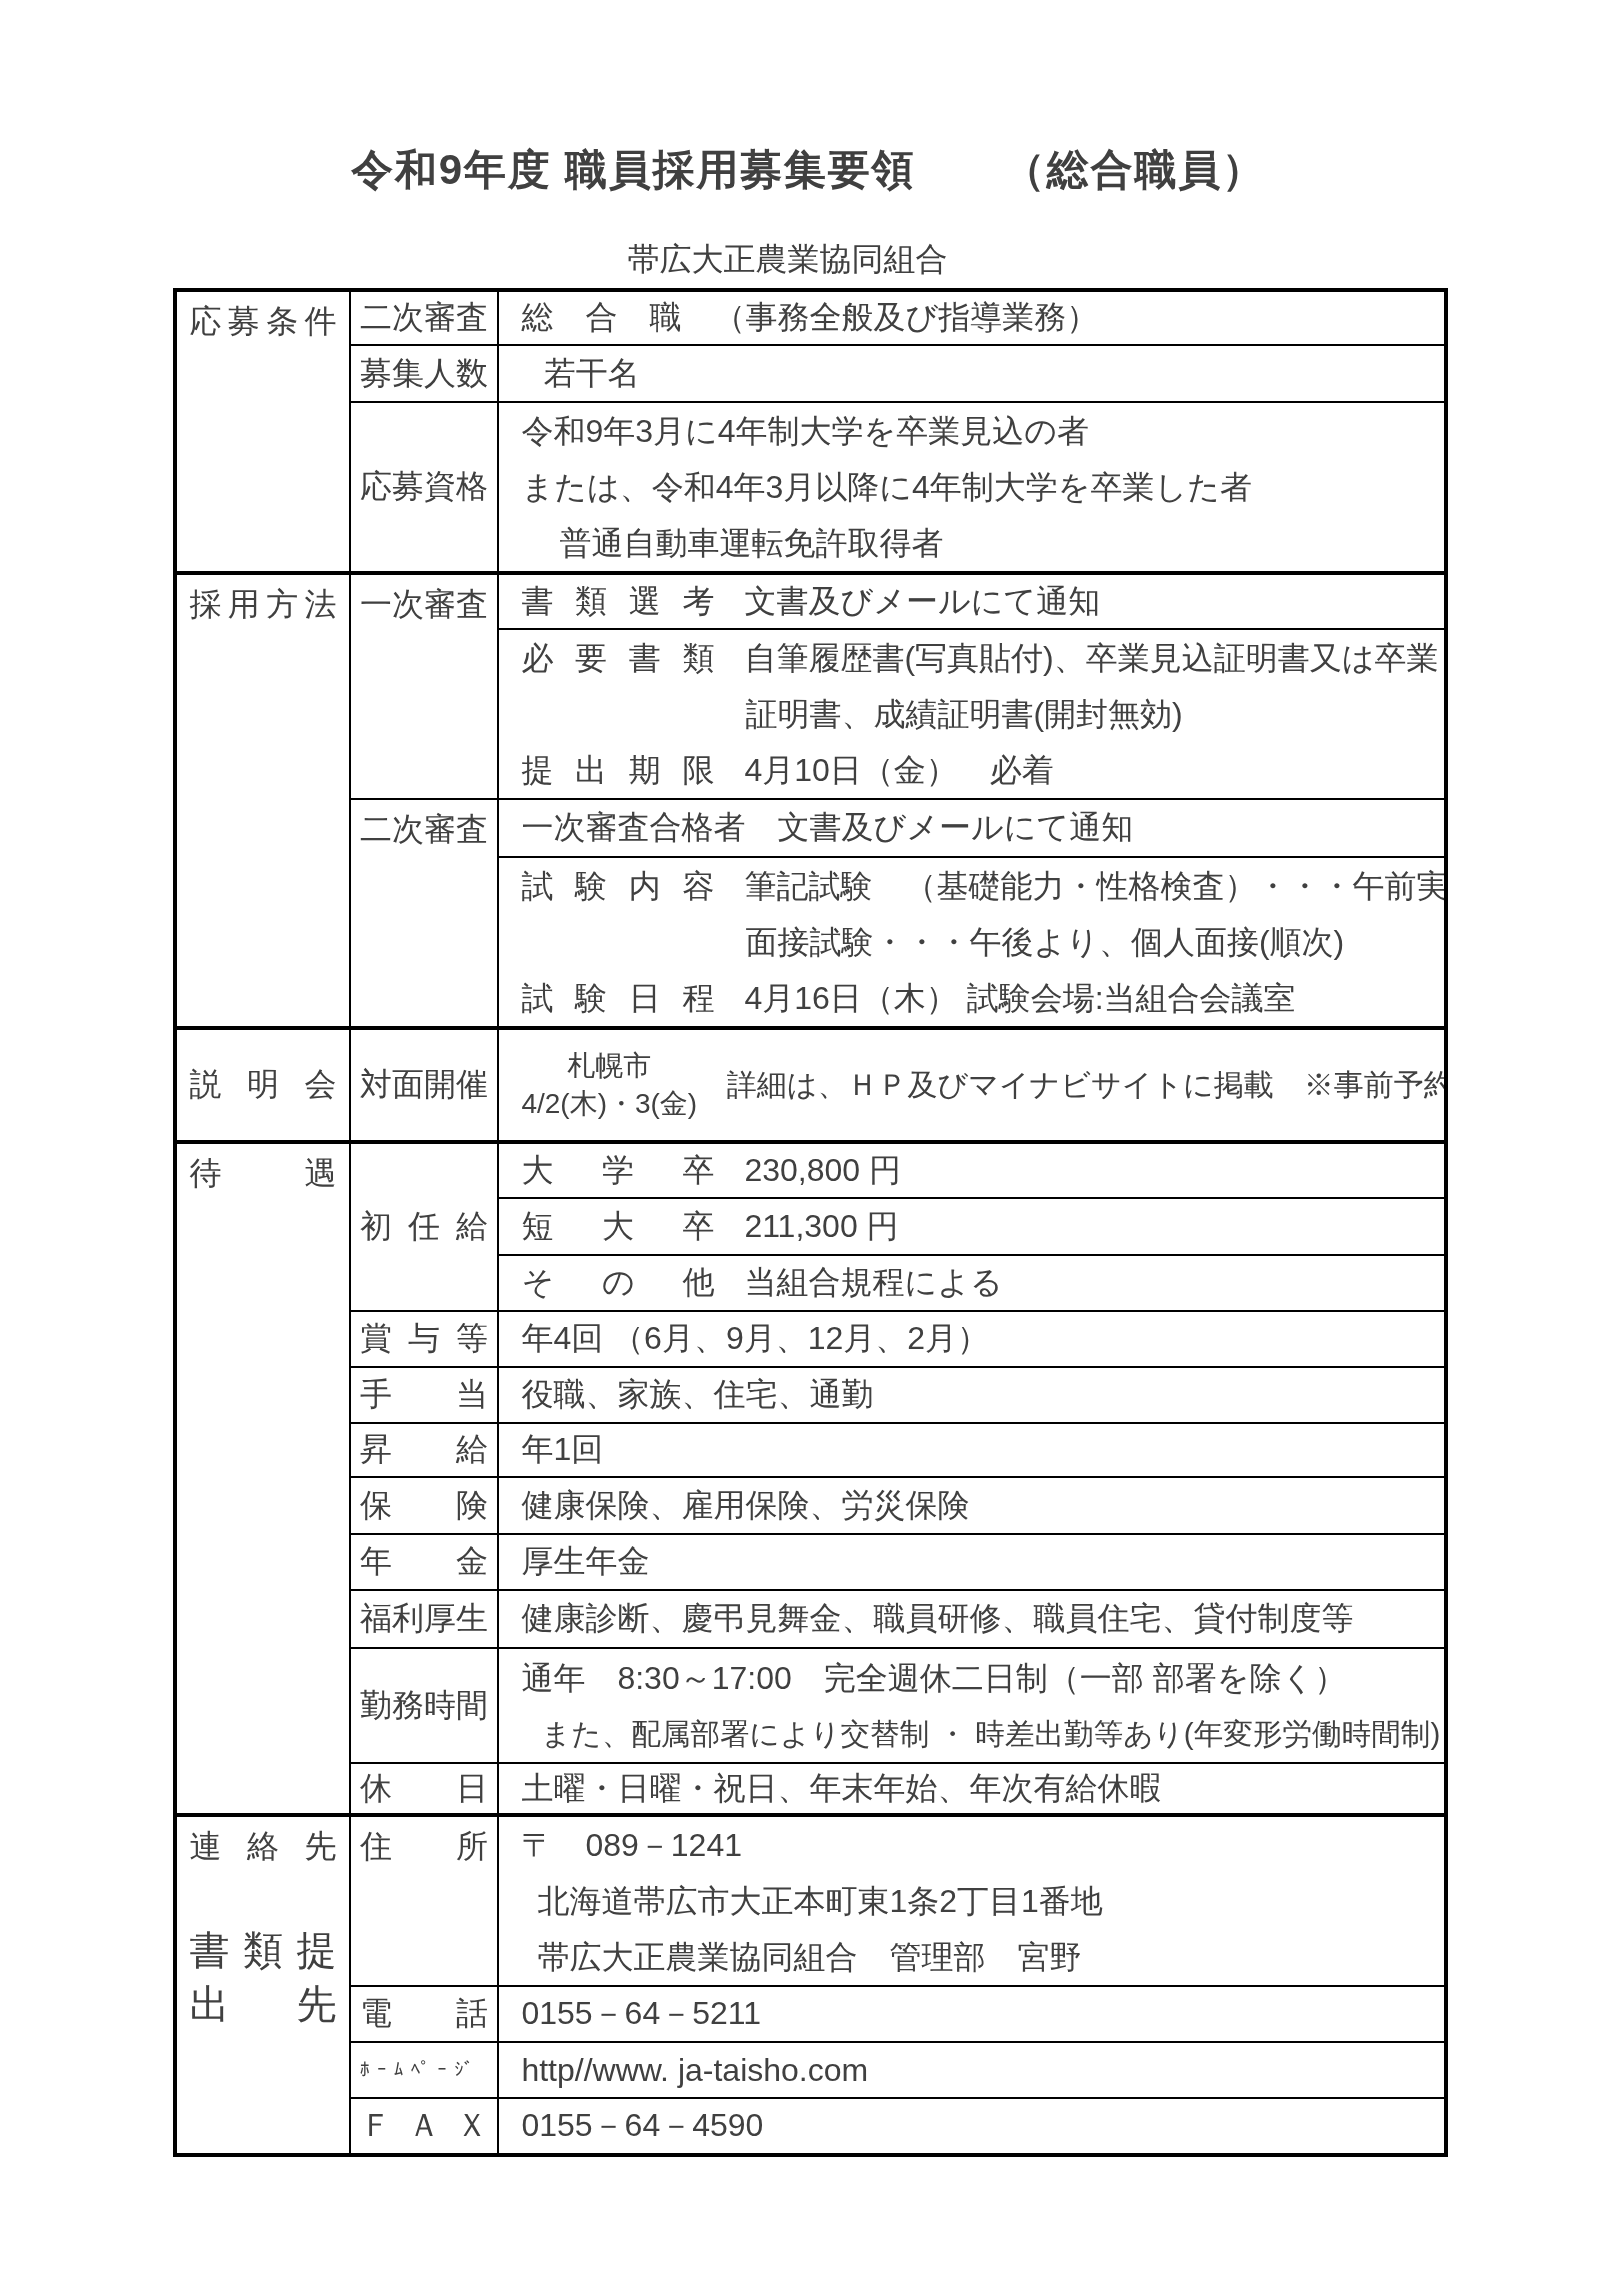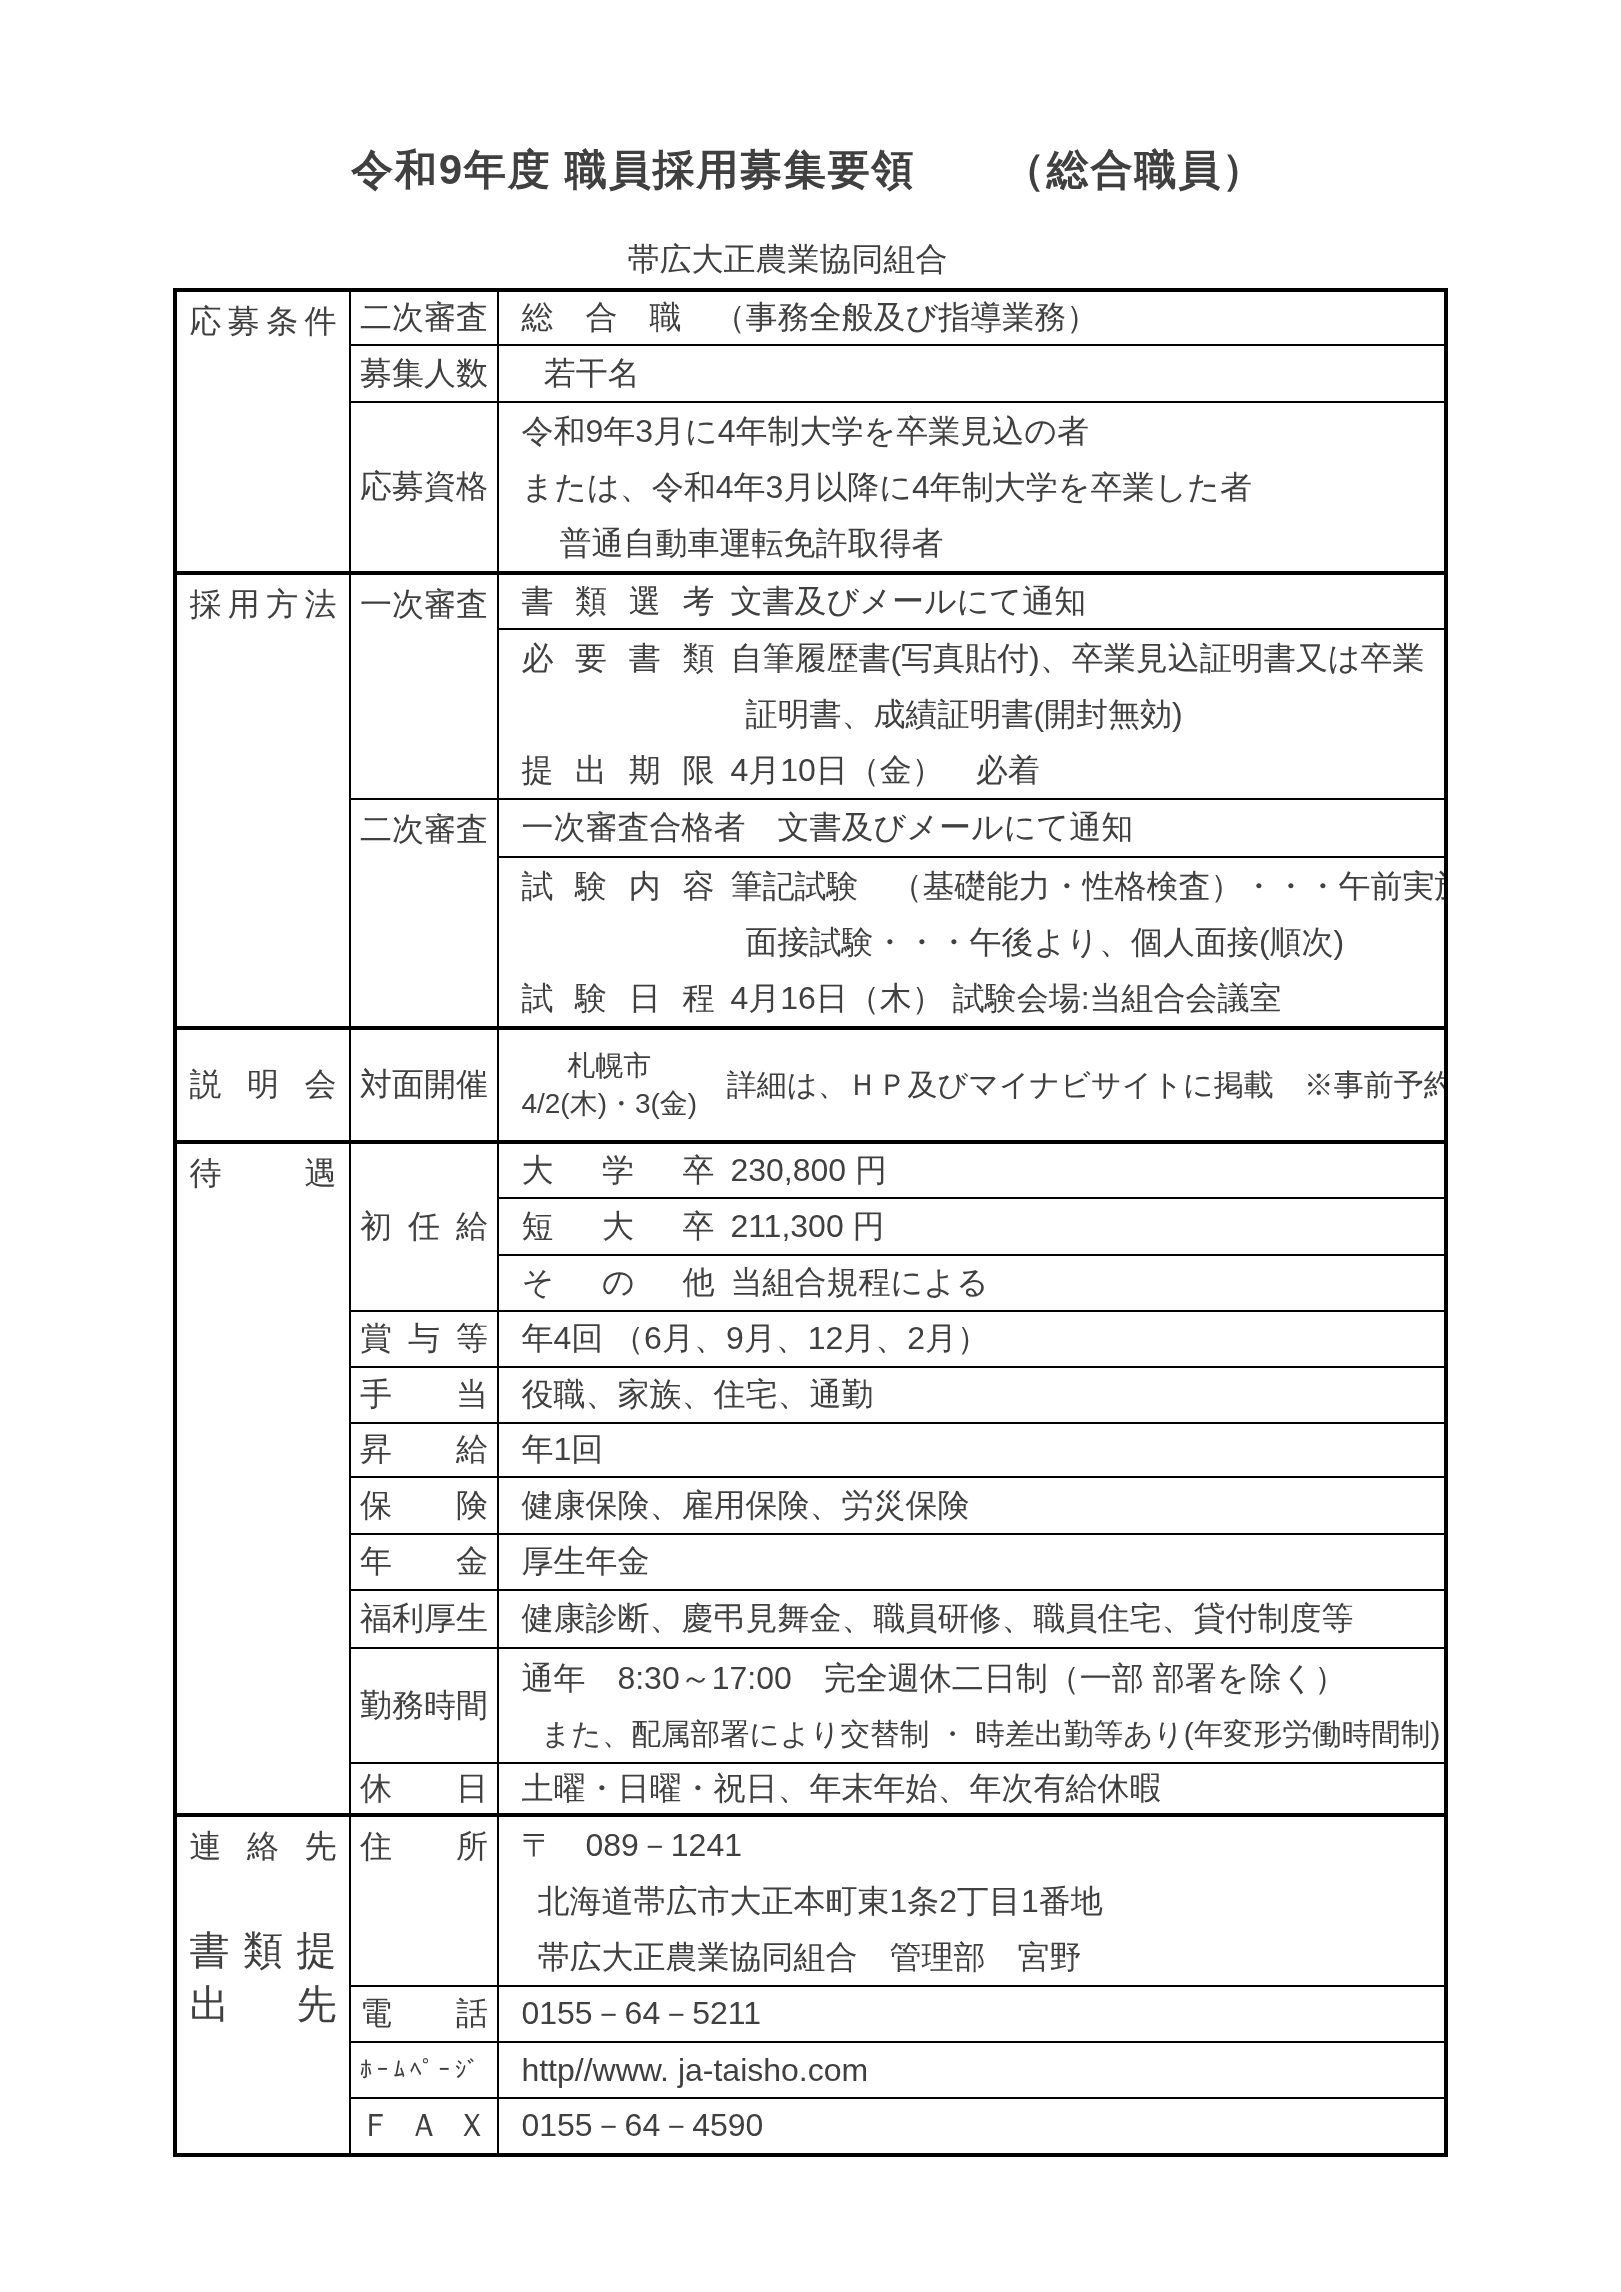--- a/index.html
+++ b/index.html
@@ -17,26 +17,26 @@
      vertical-align:middle;overflow:hidden;}
   tr.sec-top td{border-top-width:4.5px;}
 
   
   td.jlabel{text-align:justify;text-align-last:justify;padding:0 9px;white-space:nowrap;}
   td.c1{padding:0 12.5px;}
   td.vtop{vertical-align:top;}
   .sl{line-height:54px;margin-top:1.8px;text-align:justify;text-align-last:justify;}
   .sl2{line-height:54px;margin-top:50px;text-align:justify;text-align-last:justify;}
   .l5{font-size:40px;}
-  .lsmall{font-size:24px;}
+  .lsmall{font-size:19px;}
 
   
   td.content{padding:0 7.2px 0 22.4px;text-align:left;}
   .ln{line-height:56px;white-space:nowrap;}
-  .t{display:inline-block;width:193px;margin-right:16px;
+  .t{display:inline-block;width:193px;margin-right:30px;
      text-align:justify;text-align-last:justify;vertical-align:baseline;}
   .cont{padding-left:224px;}
   .in25{padding-left:22.4px;}
   .in42{padding-left:38px;}
   .in18{padding-left:16px;}
   .in22{padding-left:19.7px;}
   .fit{font-size:29.6px;}
 
   
   .meet{display:flex;align-items:center;}

